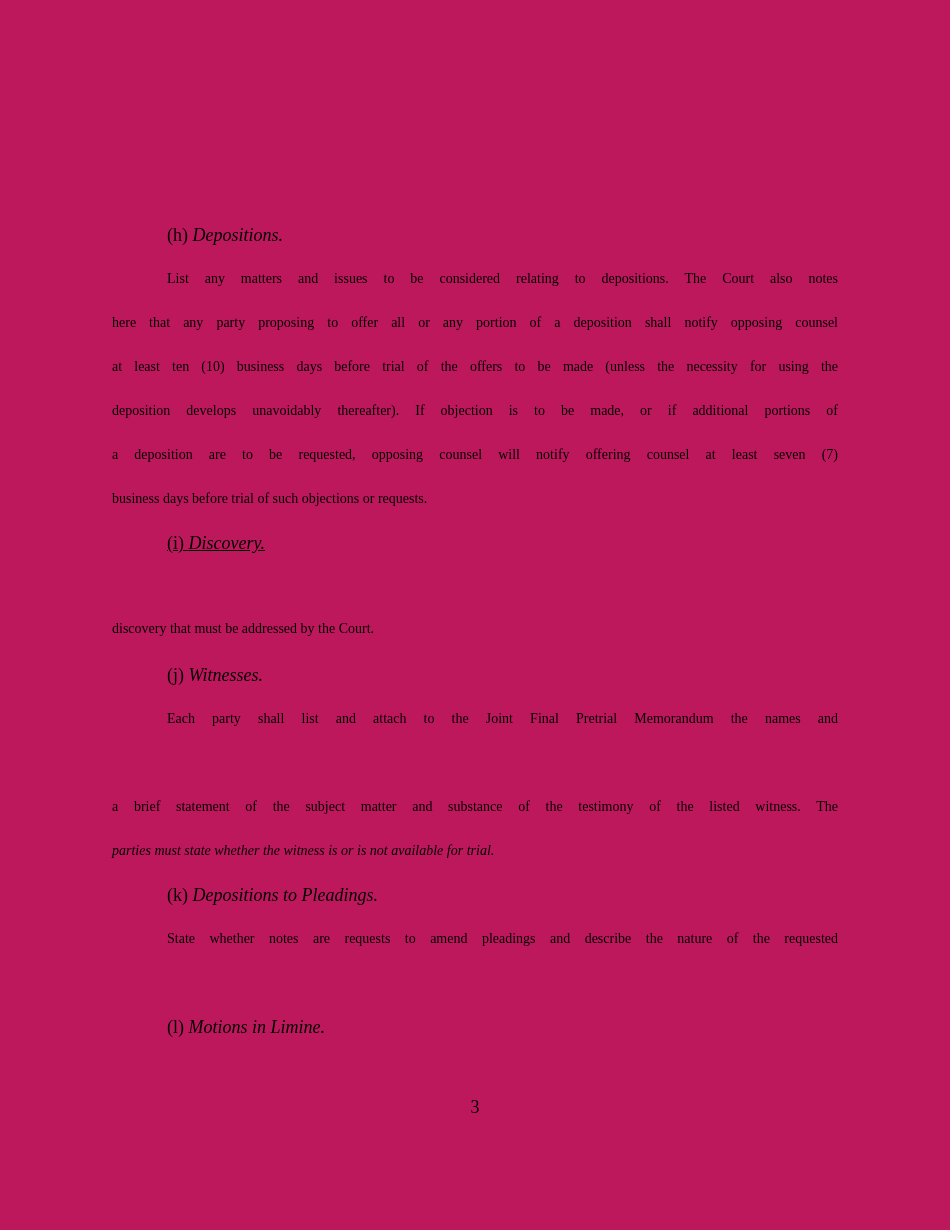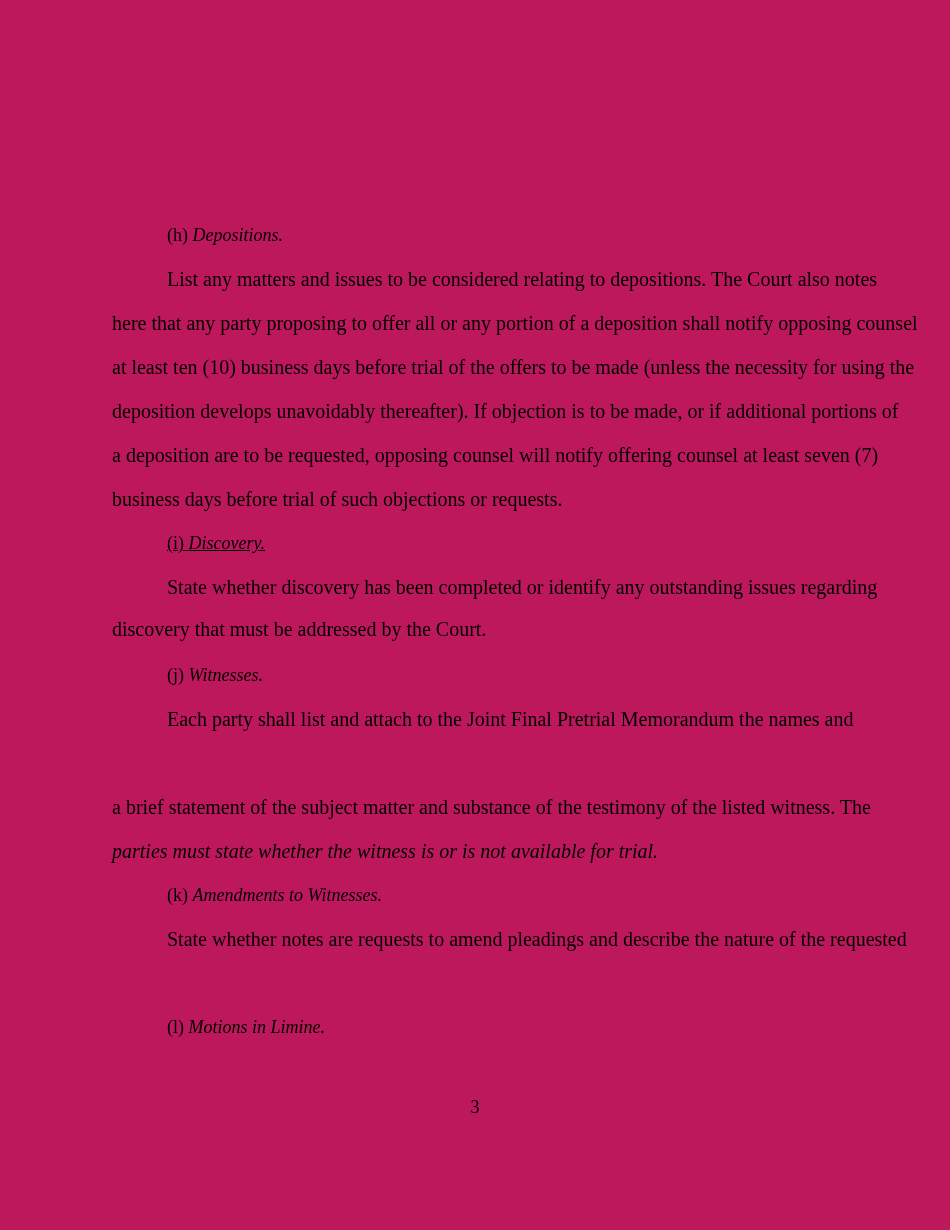--- a/index.html
+++ b/index.html
@@ -21,21 +21,21 @@
       top: 0;
       width: 950px;
       height: 1230px;
       background: #be185d;
     }
     .line {
       position: absolute;
       left: 112px;
       width: 726px;
       height: 24px;
-      font-size: 20px;
+      font-size: 14px;
       line-height: 24px;
       white-space: nowrap;
       text-align: justify;
       text-align-last: justify;
     }
     .line.indent {
       left: 167px;
       width: 671px;
     }
     .line.last {
@@ -75,34 +75,33 @@
   <div class="line" style="top:311px;">here that any party proposing to offer all or any portion of a deposition shall notify opposing counsel</div>
   <div class="line" style="top:355px;">at least ten (10) business days before trial of the offers to be made (unless the necessity for using the</div>
   <div class="line" style="top:399px;">deposition develops unavoidably thereafter). If objection is to be made, or if additional portions of</div>
   <div class="line" style="top:443px;">a deposition are to be requested, opposing counsel will notify offering counsel at least seven (7)</div>
   <div class="line last" style="top:487px;">business days before trial of such objections or requests.</div>
 
   <div class="heading" style="top:531px;text-decoration:underline;">
     <span>(i)</span>
     <span class="title">Discovery.</span>
   </div>
-  <div class="line indent" style="top:575px;">State whether discovery has been completed or identify any outstanding issues regarding</div>
   <div class="line last" style="top:617px;">discovery that must be addressed by the Court.</div>
 
   <div class="heading" style="top:663px;">
     <span>(j)</span>
     <span class="title">Witnesses.</span>
   </div>
   <div class="line indent" style="top:707px;">Each party shall list and attach to the Joint Final Pretrial Memorandum the names and</div>
   <div class="line" style="top:795px;">a brief statement of the subject matter and substance of the testimony of the listed witness.  The</div>
   <div class="line last" style="top:839px;font-style:italic;">parties must state whether the witness is or is not available for trial.</div>
 
   <div class="heading" style="top:883px;">
     <span>(k)</span>
-    <span class="title">Amendments to Witnesses.</span>
+    <span class="title">Depositions to Pleadings.</span>
   </div>
   <div class="line indent" style="top:927px;">State whether notes are requests to amend pleadings and describe the nature of the requested</div>
 
   <div class="heading" style="top:1015px;">
     <span>(l) </span>
     <span class="title">Motions in Limine.</span>
   </div>
 
   <div class="page-number" style="top:1095px;">3</div>
 

